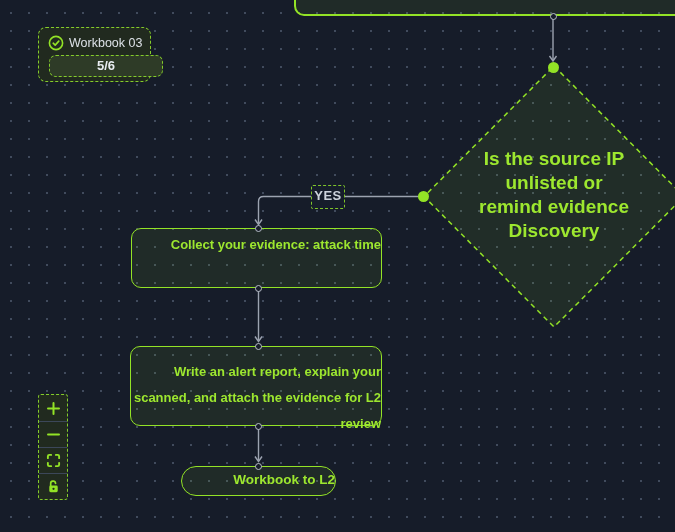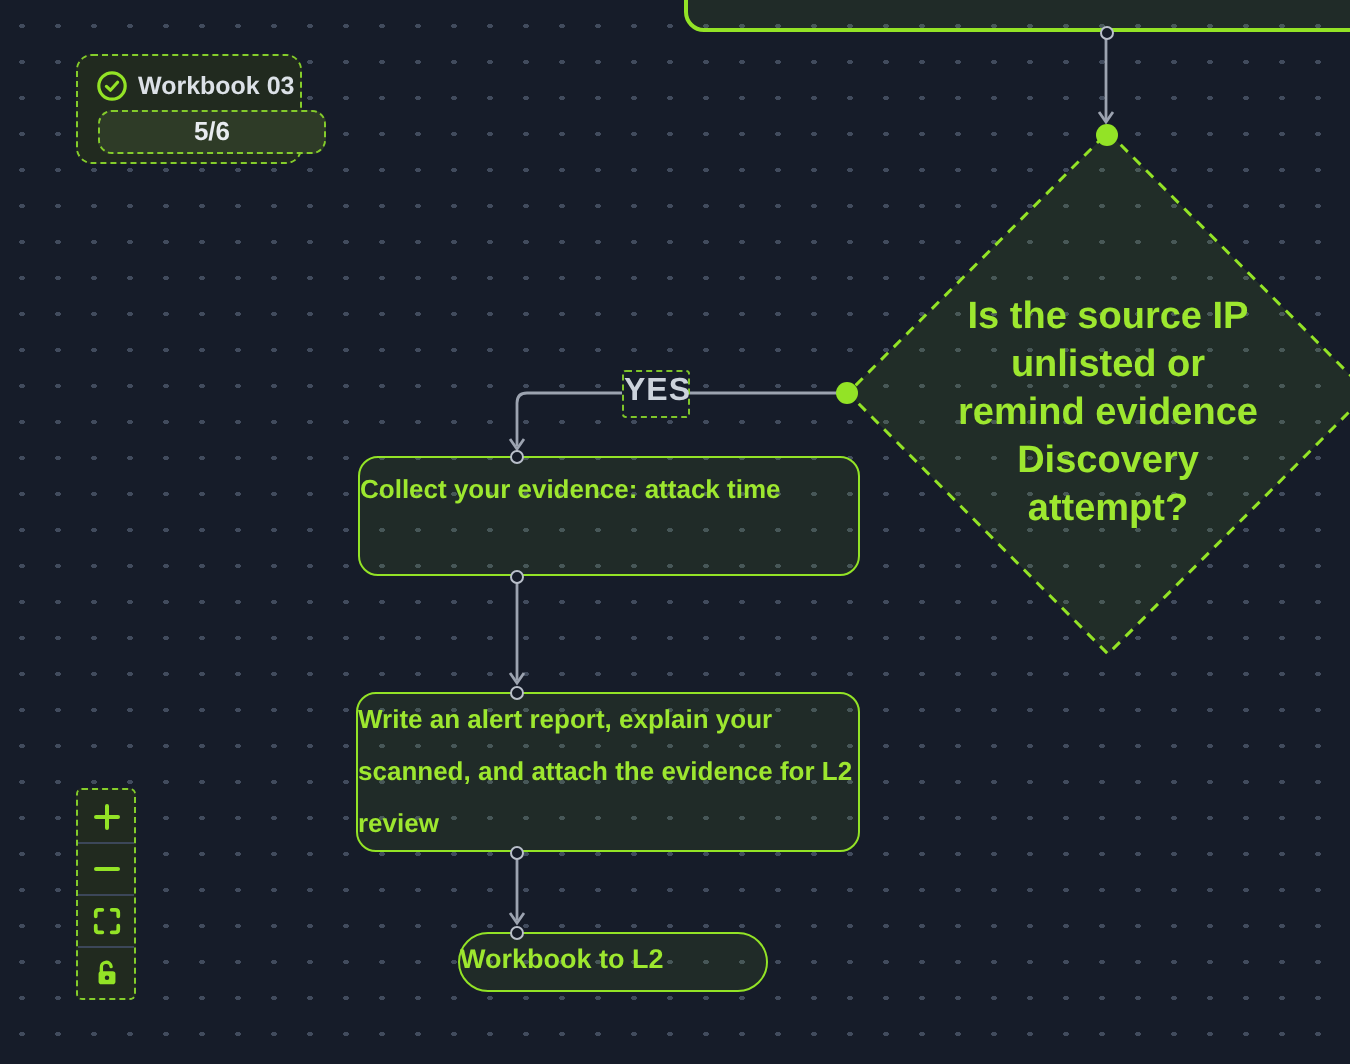--- a/index.html
+++ b/index.html
@@ -8,25 +8,25 @@
     position:relative;width:675px;height:532px;overflow:hidden;
     background-color:#161c29;
     background-image:radial-gradient(1.6px 1px at 11px 13px,#414b5d 97%,transparent 100%);
     background-size:18px 18px;
     font-family:"Liberation Sans","DejaVu Sans",sans-serif;
   }
   
   .node{
     position:absolute;border:1.5px solid #93e326;border-radius:10px;
     background:rgba(147,227,38,0.08);color:#9de72f;
-    font-size:13px;font-weight:600;text-align:left;line-height:26px;margin-left:48px;
+    font-size:13px;font-weight:600;text-align:right;line-height:26px;
   }
   .node-top-partial{left:294px;top:-42px;width:430px;height:58px;border-width:2px;}
   .node-collect{left:131px;top:228px;width:251px;height:60px;padding-top:3px;}
-  .node-report{left:130px;top:346px;width:252px;height:80px;padding-top:0px;}
+  .node-report{left:130px;top:346px;width:252px;height:80px;padding-top:12px;}
   .node-escalate{left:181px;top:466px;width:155px;height:30px;line-height:26px;border-radius:15px;font-size:13.5px;}
   .node-line{display:block;}
   .diamond-svg{position:absolute;left:0;top:0;z-index:1;}
   .diamond-text{
     position:absolute;left:456px;top:147px;width:196px;z-index:1;
     color:#9de72f;font-size:19px;font-weight:600;line-height:24px;text-align:center;
   }
   
   .edges{position:absolute;left:0;top:0;z-index:2;pointer-events:none;}
   .edges path{pointer-events:stroke;}
@@ -34,29 +34,29 @@
     position:absolute;width:7px;height:7px;border-radius:50%;z-index:3;
     background:#161c29;border:1.3px solid #b9bfca;
   }
   .handle-green{
     position:absolute;width:11px;height:11px;border-radius:50%;z-index:3;
     background:#93e326;border:none;
   }
   .edge-label{
     position:absolute;left:311px;top:185px;width:34px;height:24px;z-index:4;
     background:#161d2b;border:1.5px dashed #7fc52a;border-radius:2px;
-    color:#ccd3dc;font-size:16px;font-weight:700;line-height:20px;text-align:center;letter-spacing:.5px;
+    color:#ccd3dc;font-size:13px;font-weight:700;line-height:20px;text-align:center;letter-spacing:.5px;
   }
   
   .badge{
     position:absolute;left:38px;top:27px;width:113px;height:55px;z-index:5;
     background:#212a1f;border:1px dashed #84cc2b;border-radius:8px;
   }
   .badge-row{display:flex;align-items:center;gap:5px;padding:7px 0 0 9px;}
-  .badge-title{color:#dce1e7;font-size:12.5px;font-weight:700;white-space:nowrap;}
+  .badge-title{color:#dce1e7;font-size:12.5px;font-weight:400;white-space:nowrap;}
   .badge-progress{
     position:absolute;left:10px;top:27px;width:114px;height:22px;
     background:#2e3b27;border:1px dashed #84cc2b;border-radius:7px;
     color:#e8ecf0;font-size:13px;font-weight:700;line-height:20px;text-align:center;
   }
   
   .controls{
     position:absolute;left:38px;top:394px;width:30px;z-index:5;
     background:#212a1f;border:1px dashed #84cc2b;border-radius:3px;
   }
@@ -73,21 +73,20 @@
 <div class="canvas">
 
   <div class="node node-top-partial"></div>
 
   <svg class="diamond-svg" width="675" height="532">
     <polygon points="554,66 684,196.5 554,327 424,196.5" fill="rgba(147,227,38,0.09)" stroke="#93e326" stroke-width="1.5" stroke-dasharray="5 4"></polygon>
   </svg>
   <div class="diamond-text">
     <span class="node-line">Is the source IP unlisted or</span>
     <span class="node-line">remind evidence Discovery</span>
-    <span class="node-line">attempt?</span>
   </div>
 
   <div class="node node-collect">
     <span class="node-line">Collect your evidence: attack time</span>
   </div>
 
   <div class="node node-report">
     <span class="node-line">Write an alert report, explain your</span>
     <span class="node-line">scanned, and attach the evidence for L2</span>
     <span class="node-line">review</span>

